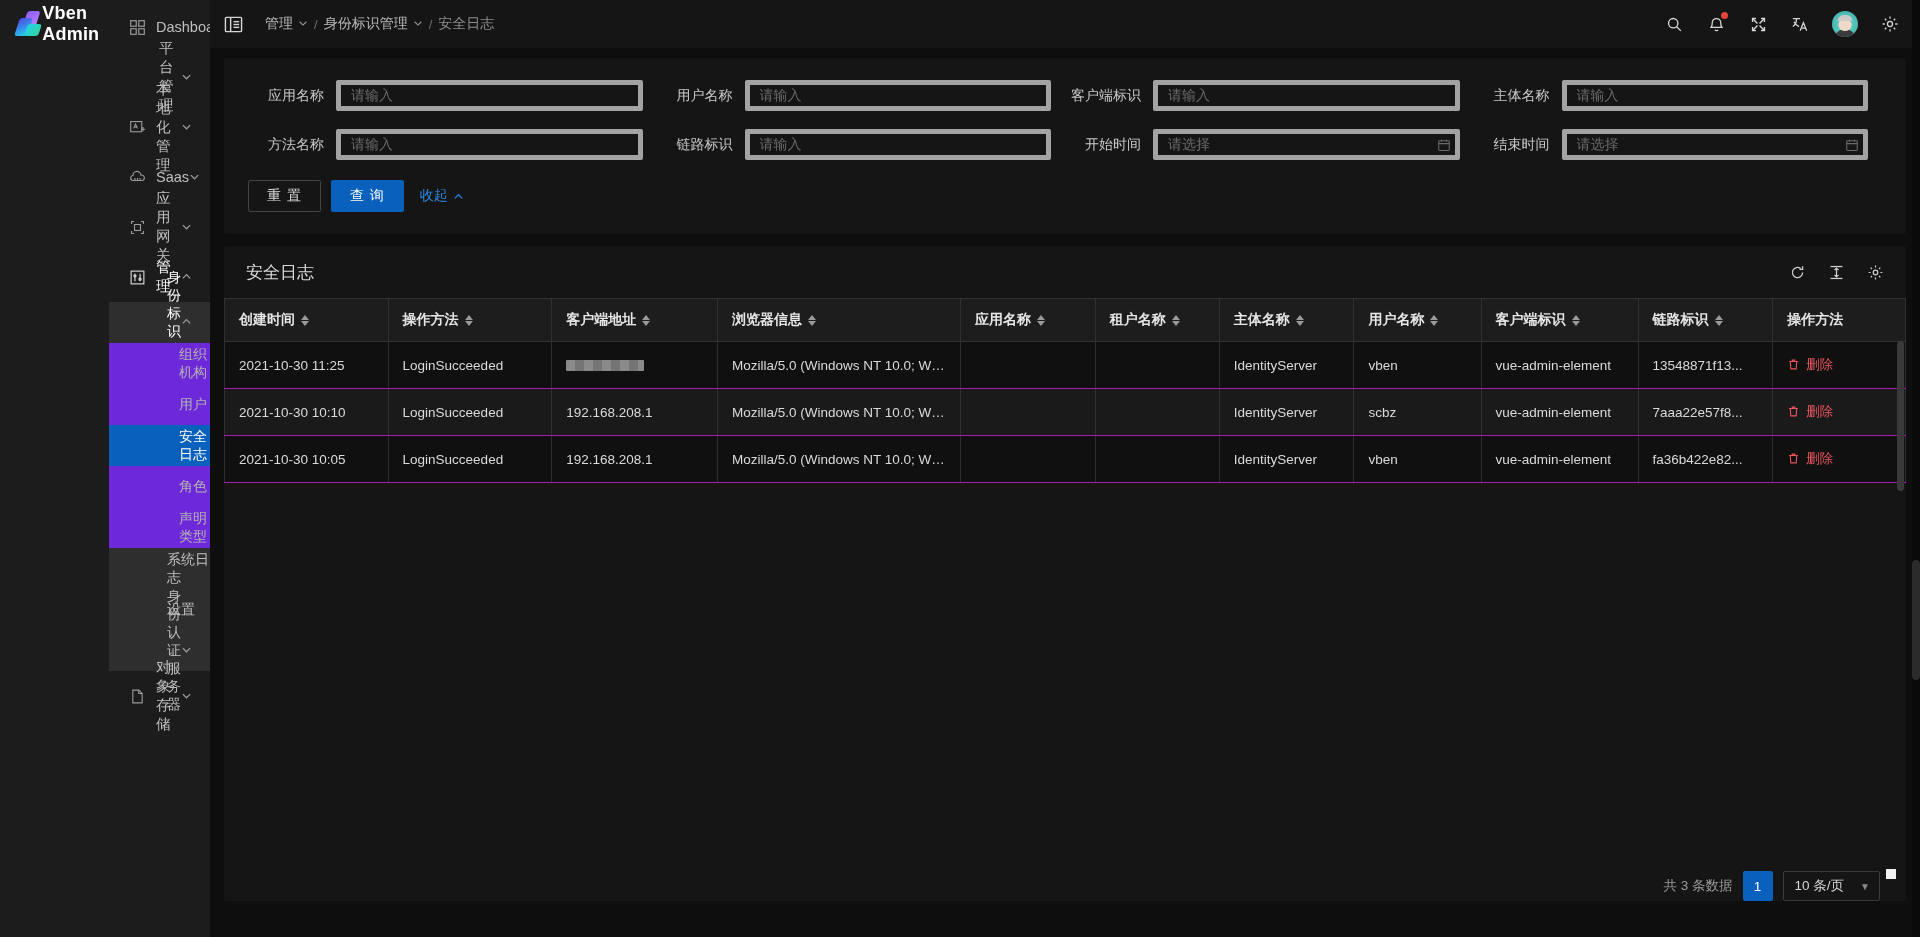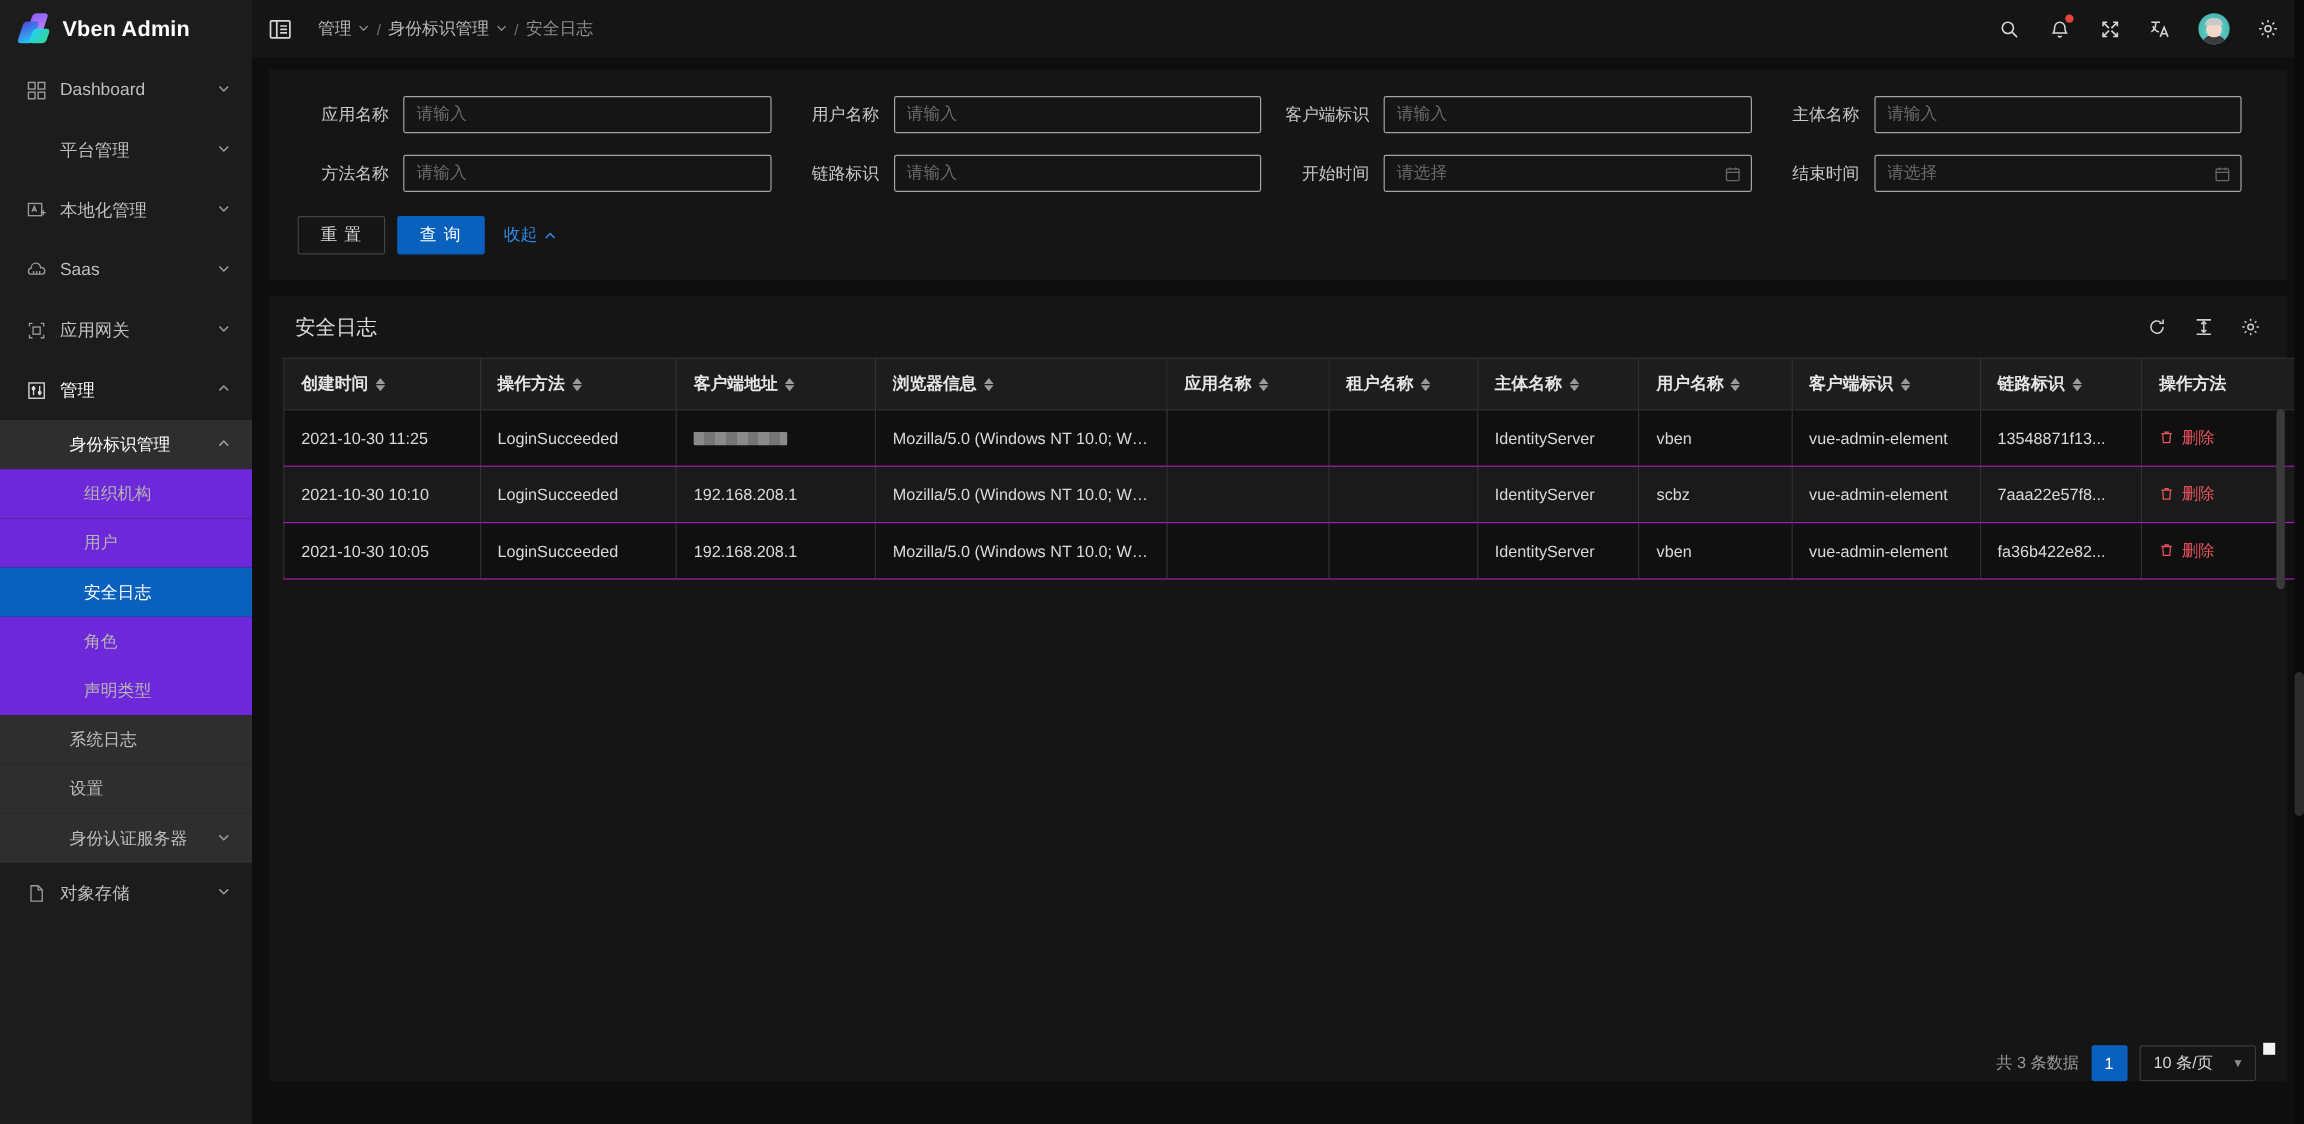--- a/index.html
+++ b/index.html
@@ -8,21 +8,21 @@
     background: #0e0e0e;
     font-family: "Liberation Sans", "DejaVu Sans", sans-serif;
     overflow: hidden;
   }
   .app { display: flex; width: 1920px; height: 937px; }
 
   
   .sidebar {
     width: 210px; flex: 0 0 210px; height: 937px;
     background: #1c1c1c;
-    display: flex; flex-direction: column;
+    display: flex; flex-direction: row;
     overflow: hidden;
   }
   .logo-row {
     height: 48px; display: flex; align-items: center; gap: 10px;
     padding-left: 16px; flex: 0 0 48px;
   }
   .logo-mark { width: 26px; height: 26px; position: relative; }
   .logo-mark .b1 {
     position: absolute; left: 9px; top: 0; width: 13px; height: 16px;
     background: linear-gradient(150deg,#8b5cf6,#c084fc);
@@ -94,21 +94,21 @@
   
   .card { background: #151515; border-radius: 2px; }
   .search-card { padding: 22px 24px 12px 24px; }
   .frow { display: flex; gap: 0; }
   .fitem { flex: 1 1 25%; display: flex; align-items: center; padding: 0 14px 18px 0; min-width: 0; }
   .flabel { width: 88px; flex: 0 0 88px; text-align: right; padding-right: 12px;
             color: #c9c9c9; font-size: 14px; white-space: nowrap; }
   .fctl { flex: 1 1 auto; min-width: 0; position: relative; }
   .fctl input {
     width: 100%; height: 31px; background: transparent;
-    border: 1px solid #a3a3a3; border-radius: 2px;
+    border: 5px solid #a3a3a3; border-radius: 2px;
     color: #e0e0e0; font-size: 14px; padding: 2px 10px;
     font-family: Liberation Serif, serif; outline: none;
   }
   .fctl input::placeholder { color: #6a6a6a; }
   .fctl.has-ico input { padding-right: 28px; }
   .cal-ico { position: absolute; right: 9px; top: 50%; transform: translateY(-50%);
              color: #6a6a6a; pointer-events: none; display:flex; }
   .btnrow { display: flex; align-items: center;
             gap: 10px; padding: 2px 0 10px 0; }
   .btn { height: 32px; border-radius: 2px; font-size: 14px; padding: 0 18px;
@@ -120,21 +120,21 @@
                    display: flex; align-items: center; gap: 5px; margin-left: 6px; }
 
   
   .table-card { margin-top: 12px; height: 655px; position: relative; }
   .tc-head { height: 52px; display: flex; align-items: center; padding: 0 22px; }
   .tc-title { color: #dcdcdc; font-size: 17px; }
   .tc-tools { margin-left: auto; display: flex; align-items: center; gap: 22px; }
   .tc-tools .ti { color: #cfcfcf; cursor: pointer; display: flex; }
 
   .tbl-wrap { position: relative; }
-  table.tbl { border-collapse: collapse; width: 100%; table-layout: fixed; margin-left: 12px; }
+  table.tbl { border-collapse: collapse; width: 100%; table-layout: fixed; }
   table.tbl th {
     background: #1d1d1d; color: #e6e6e6; font-size: 14px; font-weight: bold;
     text-align: left; height: 43px; padding: 0 14px;
     border-top: 1px solid #303030; border-bottom: 1px solid #303030;
     border-right: 1px solid #303030; white-space: nowrap; overflow: hidden;
   }
   table.tbl th:first-child { border-left: 1px solid #303030; }
   table.tbl th .thin { display: inline-flex; align-items: center; gap: 6px; }
   .sorter { display: inline-flex; flex-direction: column; gap: 1px; }
   .sorter i { width: 0; height: 0; border-left: 4px solid transparent;

